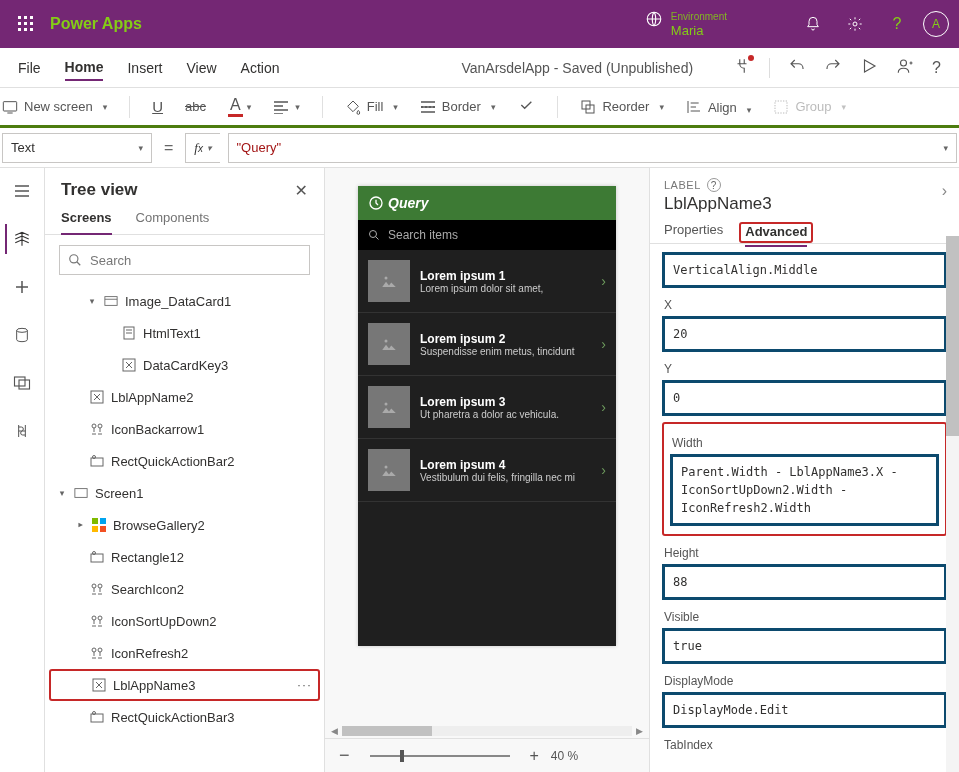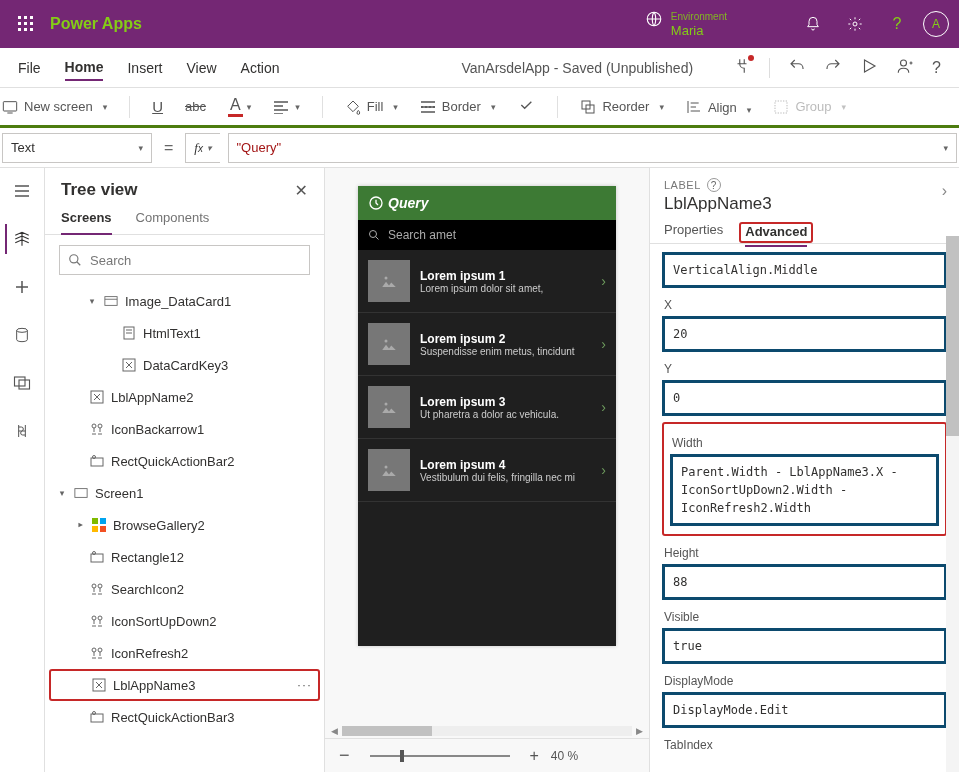--- a/index.html
+++ b/index.html
@@ -437,21 +437,21 @@
               <circle cx="12" cy="12" r="9"></circle>
               <path d="M12 7v5l3 3"></path>
             </svg>
             <span>Query</span>
           </div>
         <div class="phone-search">
             <svg width="12" height="12" viewBox="0 0 24 24" fill="none" stroke="#aaa" stroke-width="2">
               <circle cx="10" cy="10" r="7"></circle>
               <path d="M21 21l-6-6"></path>
             </svg>
-            <span>Search amet</span>
+            <span>Search items</span>
           </div>
         <div id="phone-list">
             <div class="list-item">
               <div class="thumb">
                 <svg width="18" height="18" viewBox="0 0 24 24" fill="#aaa">
                   <circle cx="8" cy="8" r="2"></circle>
                   <path d="M3 20l5-7 4 5 3-4 6 6H3z"></path>
                 </svg>
               </div>
               <div class="li-text">

